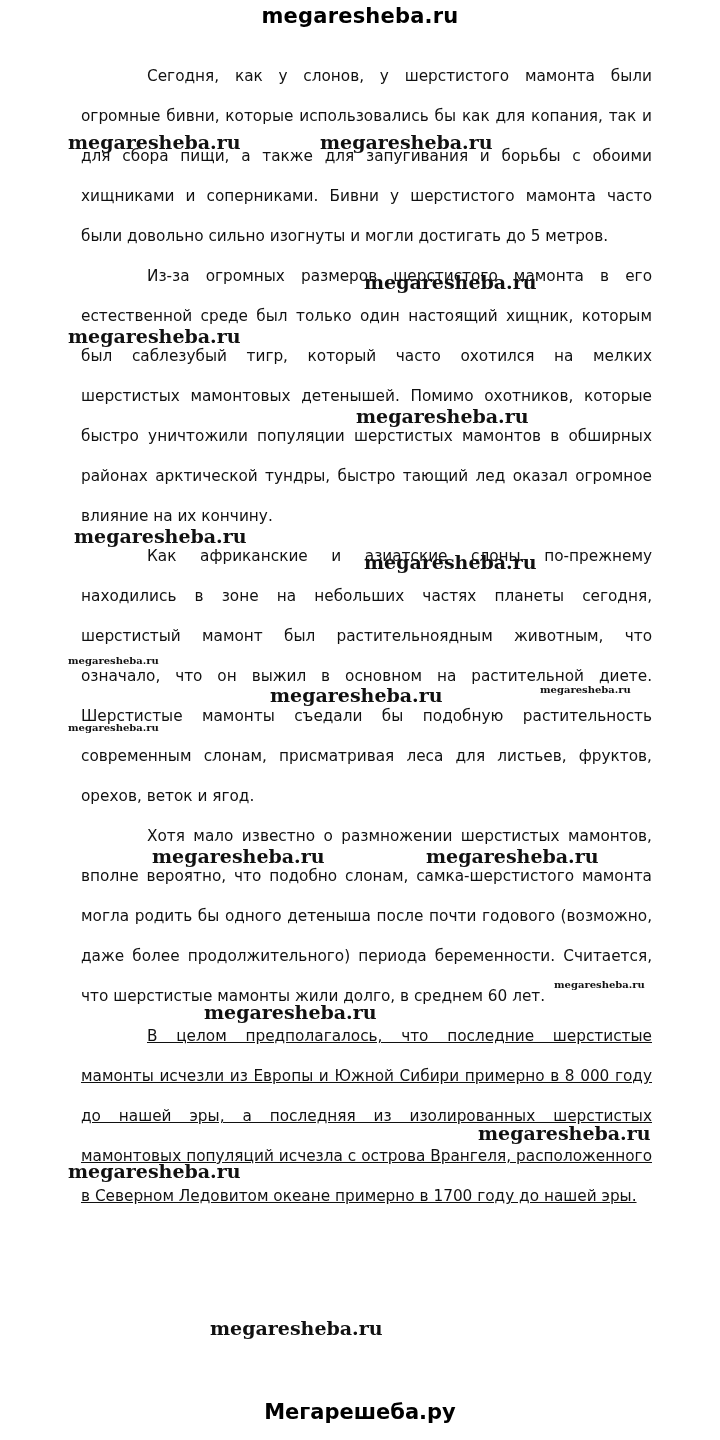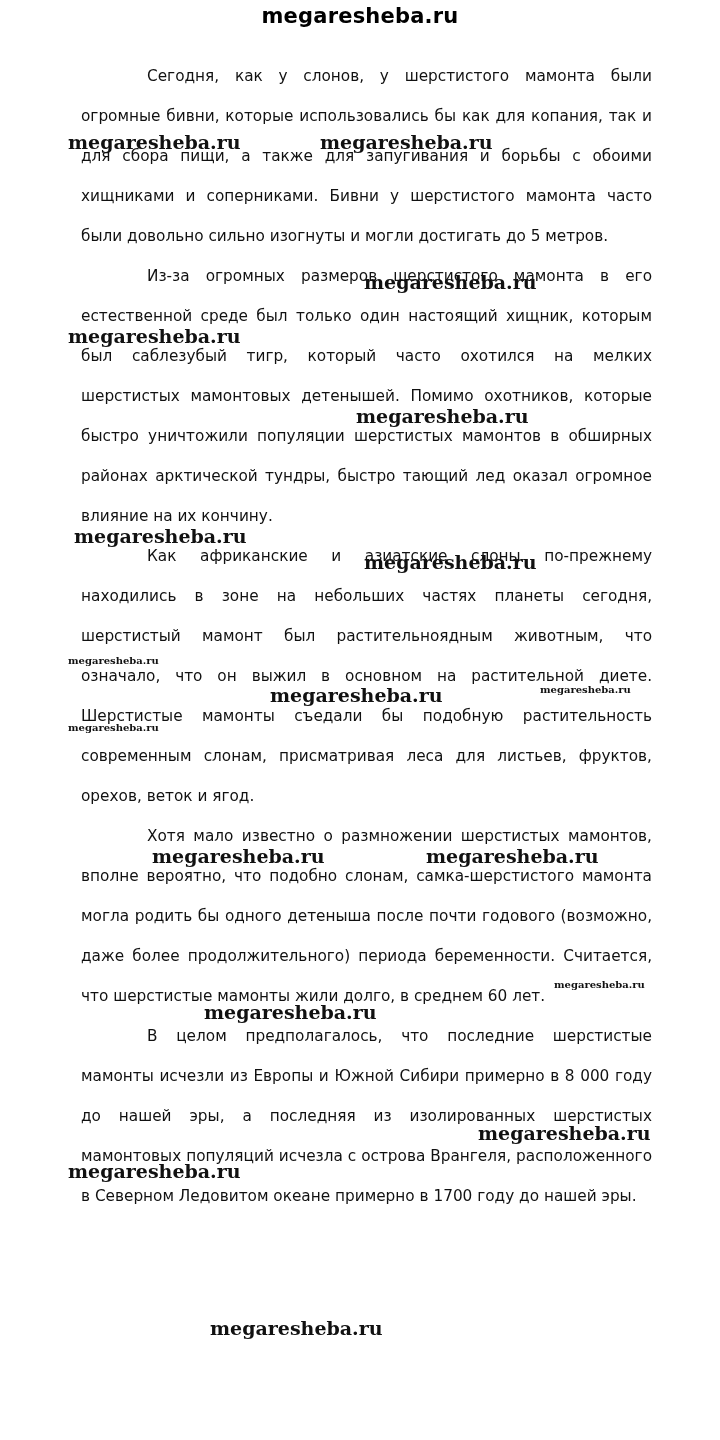--- a/index.html
+++ b/index.html
@@ -52,21 +52,21 @@
   }
   p.para {
     margin: 0 0 0 13px;
     font-size: 15.3px;
     line-height: 40px;
     text-align: justify;
     text-indent: 66px;
     color: #111;
     font-family: "DejaVu Sans", sans-serif;
   }
-  p.para:last-child { margin-bottom: 0; }
+  p.para:last-child { margin-bottom: 0; text-decoration: underline; }
   
   .wm {
     position: absolute;
     font-family: "DejaVu Serif", serif;
     font-weight: bold;
     color: #111;
     white-space: nowrap;
     pointer-events: none;
   }
 </style>
@@ -78,20 +78,21 @@
   <div class="header-title">megaresheba.ru</div>
 
   <div class="content">
     <p class="para">Сегодня, как у слонов, у шерстистого мамонта были огромные бивни, которые использовались бы как для копания, так и для сбора пищи, а также для запугивания и борьбы с обоими хищниками и соперниками. Бивни у шерстистого мамонта часто были довольно сильно изогнуты и могли достигать до 5 метров.</p>
     <p class="para">Из-за огромных размеров шерстистого мамонта в его естественной среде был только один настоящий хищник, которым был саблезубый тигр, который часто охотился на мелких шерстистых мамонтовых детенышей. Помимо охотников, которые быстро уничтожили популяции шерстистых мамонтов в обширных районах арктической тундры, быстро тающий лед оказал огромное влияние на их кончину.</p>
     <p class="para">Как африканские и азиатские слоны по-прежнему находились в зоне на небольших частях планеты сегодня, шерстистый мамонт был растительноядным животным, что означало, что он выжил в основном на растительной диете. Шерстистые мамонты съедали бы подобную растительность современным слонам, присматривая леса для листьев, фруктов, орехов, веток и ягод.</p>
     <p class="para">Хотя мало известно о размножении шерстистых мамонтов, вполне вероятно, что подобно слонам, самка-шерстистого мамонта могла родить бы одного детеныша после почти годового (возможно, даже более продолжительного) периода беременности. Считается, что шерстистые мамонты жили долго, в среднем 60 лет.</p>
     <p class="para">В целом предполагалось, что последние шерстистые мамонты исчезли из Европы и Южной Сибири примерно в 8 000 году до нашей эры, а последняя из изолированных шерстистых мамонтовых популяций исчезла с острова Врангеля, расположенного в Северном Ледовитом океане примерно в 1700 году до нашей эры.</p>
   </div>
 
+  <div class="footer-title">Мегарешеба.ру</div>
 
   <div id="watermark-layer">
       <div class="wm" style="left: 68px; top: 131px; font-size: 19px;">megaresheba.ru</div>
       <div class="wm" style="left: 320px; top: 131px; font-size: 19px;">megaresheba.ru</div>
       <div class="wm" style="left: 364px; top: 271px; font-size: 19px;">megaresheba.ru</div>
       <div class="wm" style="left: 68px; top: 325px; font-size: 19px;">megaresheba.ru</div>
       <div class="wm" style="left: 356px; top: 405px; font-size: 19px;">megaresheba.ru</div>
       <div class="wm" style="left: 74px; top: 525px; font-size: 19px;">megaresheba.ru</div>
       <div class="wm" style="left: 364px; top: 551px; font-size: 19px;">megaresheba.ru</div>
       <div class="wm" style="left: 68px; top: 655px; font-size: 10px;">megaresheba.ru</div>

